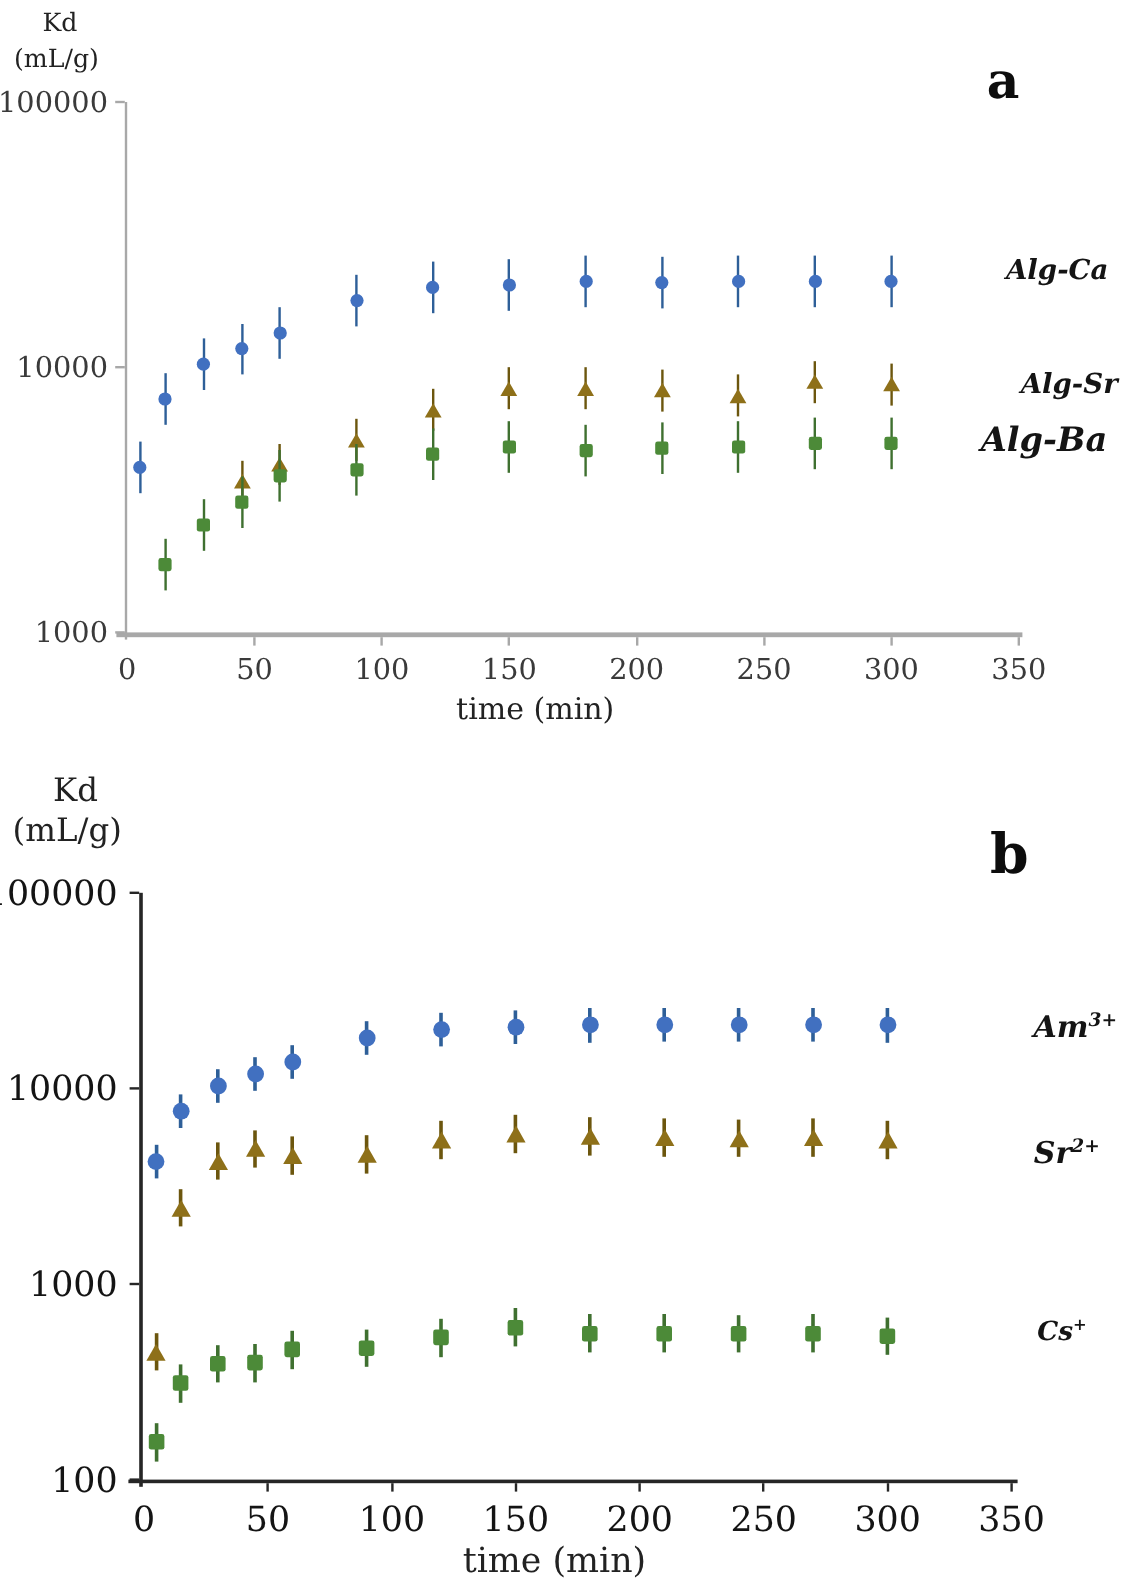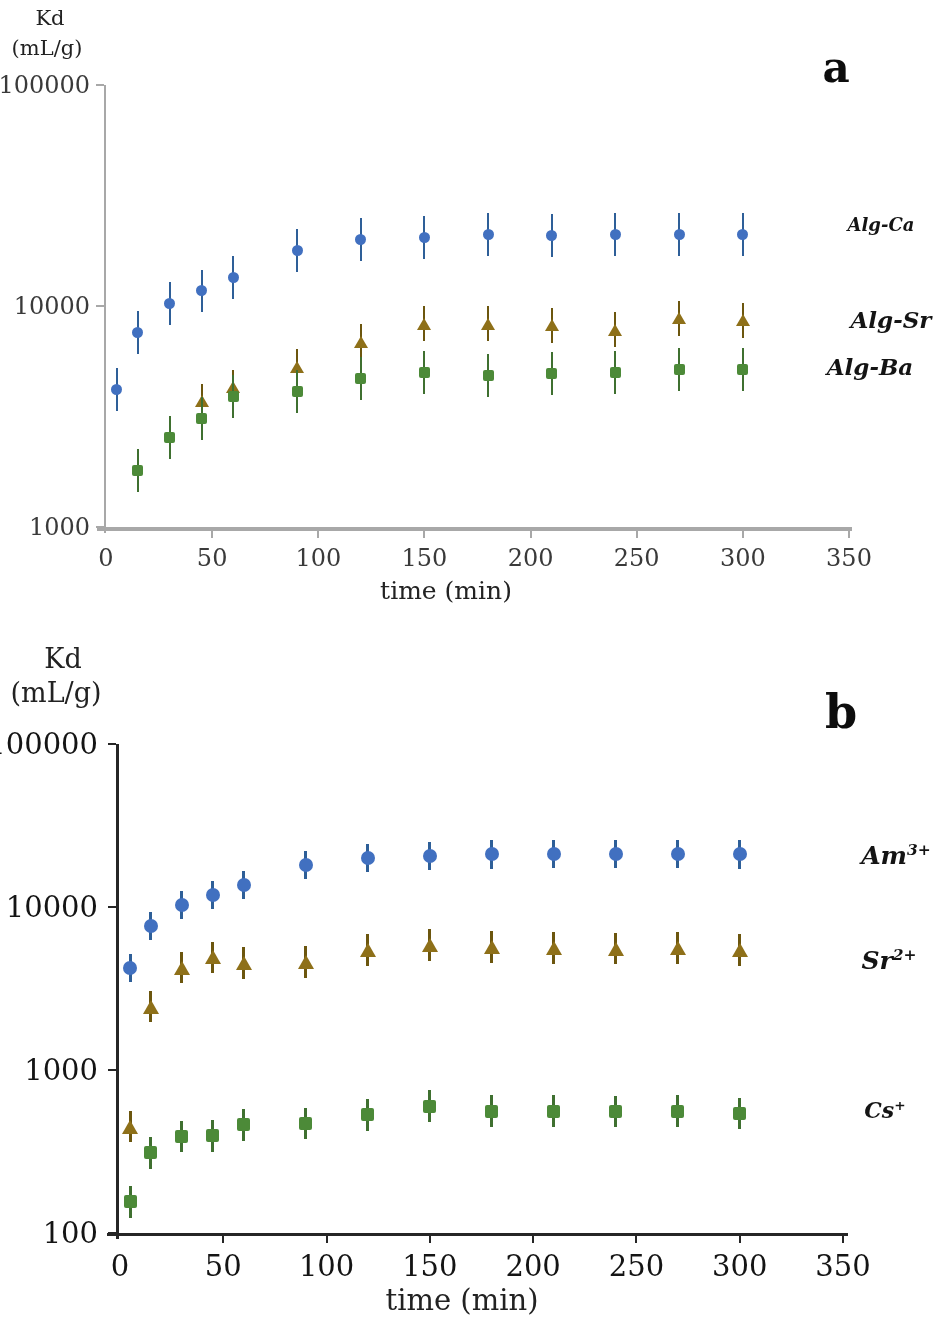--- a/index.html
+++ b/index.html
@@ -16,27 +16,27 @@
 </style>
 </head>
 <body>
 
 <div id="chart-a" class="chart-layer">
   <div class="lbl axis-title" style="left:50px;top:19px;font-size:21px;">Kd</div>
   <div class="lbl axis-title" style="left:47px;top:49px;font-size:21px;">(mL/g)</div>
   <div class="lbl panel-letter" style="left:836px;top:68px;font-size:42px;">a</div>
   <div class="lbl axis-title" style="left:446px;top:591px;font-size:25px;">time (min)</div>
 
-  <div class="lbl legend-item" style="left:881px;top:225px;font-size:18px;">
+  <div class="lbl legend-item" style="left:881px;top:225px;font-size:23px;">
     <span>Alg-Ca</span><sup></sup>
   </div>
   <div class="lbl legend-item" style="left:891px;top:320px;font-size:23px;">
     <span>Alg-Sr</span><sup></sup>
   </div>
-  <div class="lbl legend-item" style="left:870px;top:367px;font-size:23px;">
+  <div class="lbl legend-item" style="left:870px;top:367px;font-size:28px;">
     <span>Alg-Ba</span><sup></sup>
   </div>
 <div style="position: absolute; left: 104px; top: 85px; width: 2px; height: 448px; background: rgb(168, 168, 168);"></div>
     <div style="position: absolute; left: 97px; top: 527px; width: 755px; height: 4px; background: rgb(168, 168, 168);"></div>
     <div style="position: absolute; left: 96px; top: 526px; width: 8px; height: 2px; background: rgb(168, 168, 168);"></div>
     <div style="position: absolute; left: -70px; top: 527px; width: 160px; text-align: right; transform: translateY(-50%); font-size: 24px; color: rgb(58, 58, 58);">1000</div>
     <div style="position: absolute; left: 96px; top: 305px; width: 8px; height: 2px; background: rgb(168, 168, 168);"></div>
     <div style="position: absolute; left: -70px; top: 306px; width: 160px; text-align: right; transform: translateY(-50%); font-size: 24px; color: rgb(58, 58, 58);">10000</div>
     <div style="position: absolute; left: 96px; top: 84px; width: 8px; height: 2px; background: rgb(168, 168, 168);"></div>
     <div style="position: absolute; left: -70px; top: 85px; width: 160px; text-align: right; transform: translateY(-50%); font-size: 24px; color: rgb(58, 58, 58);">100000</div>

